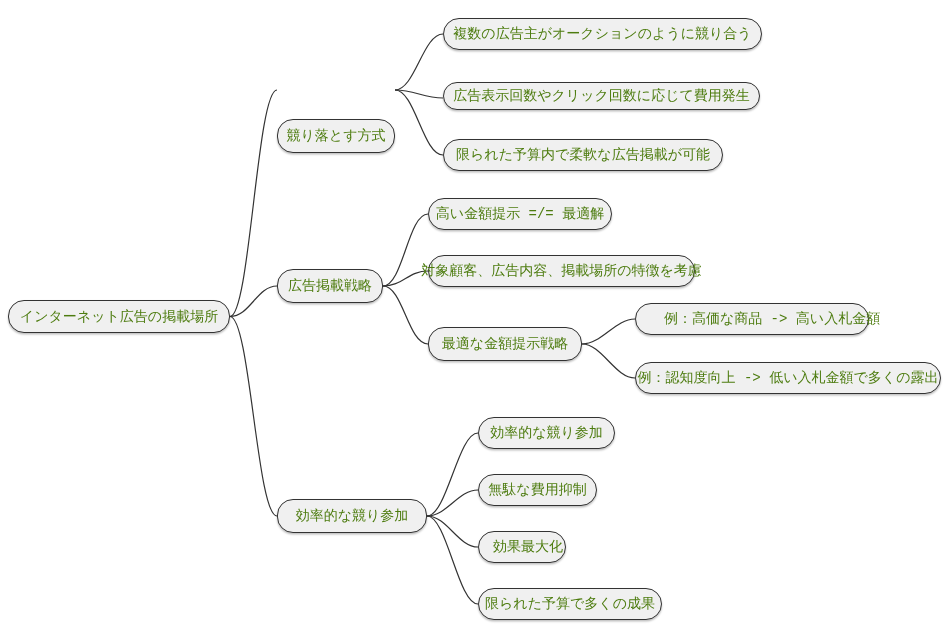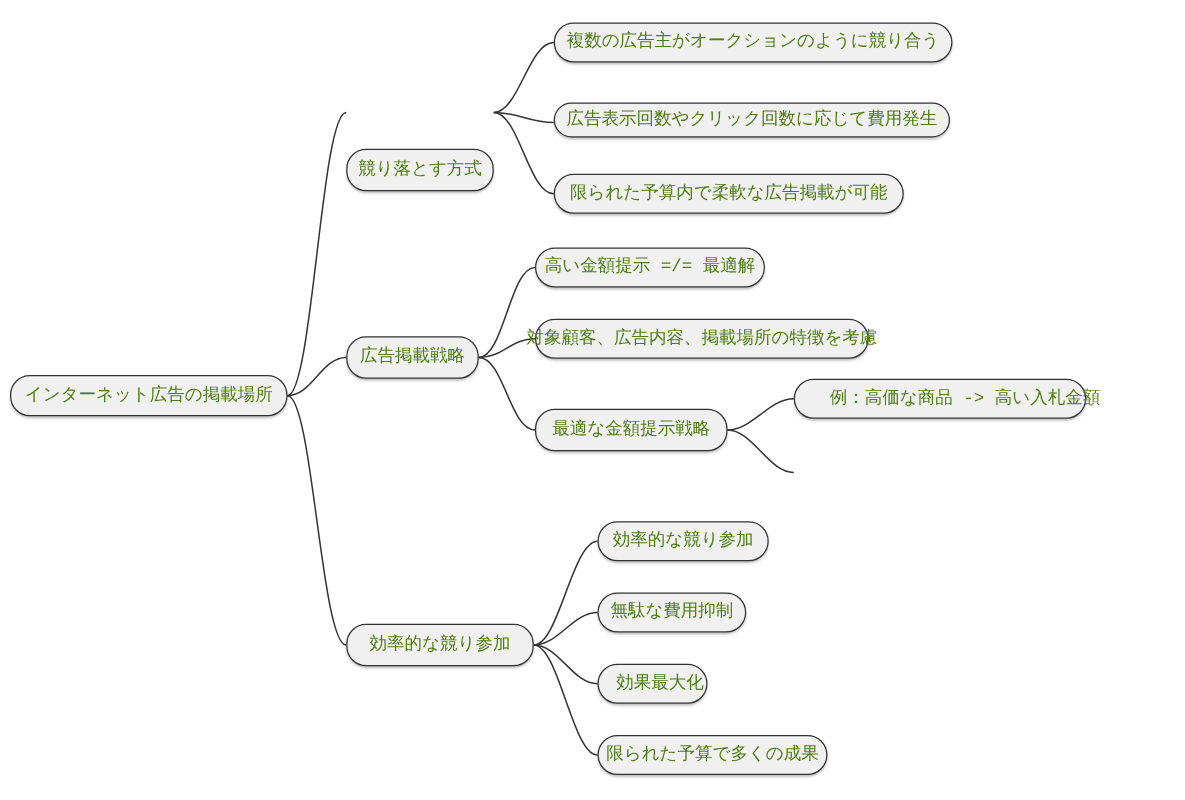--- a/index.html
+++ b/index.html
@@ -76,19 +76,20 @@
       <div class="node" style="left: 8px; top: 300px; width: 222px; height: 33px; background: rgb(240, 240, 240); border-color: rgb(51, 51, 51);">インターネット広告の掲載場所</div>
       <div class="node" style="left: 277px; top: 73px; width: 118px; height: 34px; background: rgb(240, 240, 240); border-color: rgb(51, 51, 51); margin-top: 46px;">競り落とす方式</div>
       <div class="node" style="left: 443px; top: 18px; width: 319px; height: 32px; background: rgb(240, 240, 240); border-color: rgb(51, 51, 51);">複数の広告主がオークションのように競り合う</div>
       <div class="node" style="left: 443px; top: 82px; width: 317px; height: 28px; background: rgb(240, 240, 240); border-color: rgb(51, 51, 51);">広告表示回数やクリック回数に応じて費用発生</div>
       <div class="node" style="left: 443px; top: 139px; width: 280px; height: 32px; background: rgb(240, 240, 240); border-color: rgb(51, 51, 51);">限られた予算内で柔軟な広告掲載が可能</div>
       <div class="node" style="left: 277px; top: 269px; width: 106px; height: 34px; background: rgb(240, 240, 240); border-color: rgb(51, 51, 51);">広告掲載戦略</div>
       <div class="node" style="left: 428px; top: 198px; width: 184px; height: 32px; background: rgb(240, 240, 240); border-color: rgb(51, 51, 51);">高い金額提示 =/= 最適解</div>
       <div class="node" style="left: 428px; top: 255px; width: 267px; height: 32px; background: rgb(240, 240, 240); border-color: rgb(51, 51, 51);">対象顧客、広告内容、掲載場所の特徴を考慮</div>
       <div class="node" style="left: 428px; top: 327px; width: 154px; height: 34px; background: rgb(240, 240, 240); border-color: rgb(51, 51, 51);">最適な金額提示戦略</div>
       <div class="node" style="left: 635px; top: 303px; width: 234px; height: 32px; background: rgb(240, 240, 240); border-color: rgb(51, 51, 51); padding-left: 44px;">例：高価な商品 -&gt; 高い入札金額</div>
+      <div class="node" style="left: 635px; top: 362px; width: 306px; height: 32px; background: rgb(240, 240, 240); border-color: rgb(51, 51, 51);">例：認知度向上 -&gt; 低い入札金額で多くの露出</div>
       <div class="node" style="left: 277px; top: 499px; width: 150px; height: 34px; background: rgb(240, 240, 240); border-color: rgb(51, 51, 51);">効率的な競り参加</div>
       <div class="node" style="left: 478px; top: 417px; width: 137px; height: 32px; background: rgb(240, 240, 240); border-color: rgb(51, 51, 51);">効率的な競り参加</div>
       <div class="node" style="left: 478px; top: 474px; width: 119px; height: 32px; background: rgb(240, 240, 240); border-color: rgb(51, 51, 51);">無駄な費用抑制</div>
       <div class="node" style="left: 478px; top: 531px; width: 88px; height: 32px; background: rgb(240, 240, 240); border-color: rgb(51, 51, 51); padding-left: 16px;">効果最大化</div>
       <div class="node" style="left: 478px; top: 588px; width: 184px; height: 32px; background: rgb(240, 240, 240); border-color: rgb(51, 51, 51);">限られた予算で多くの成果</div>
     </div>
 </div>
 
 </body></html>

